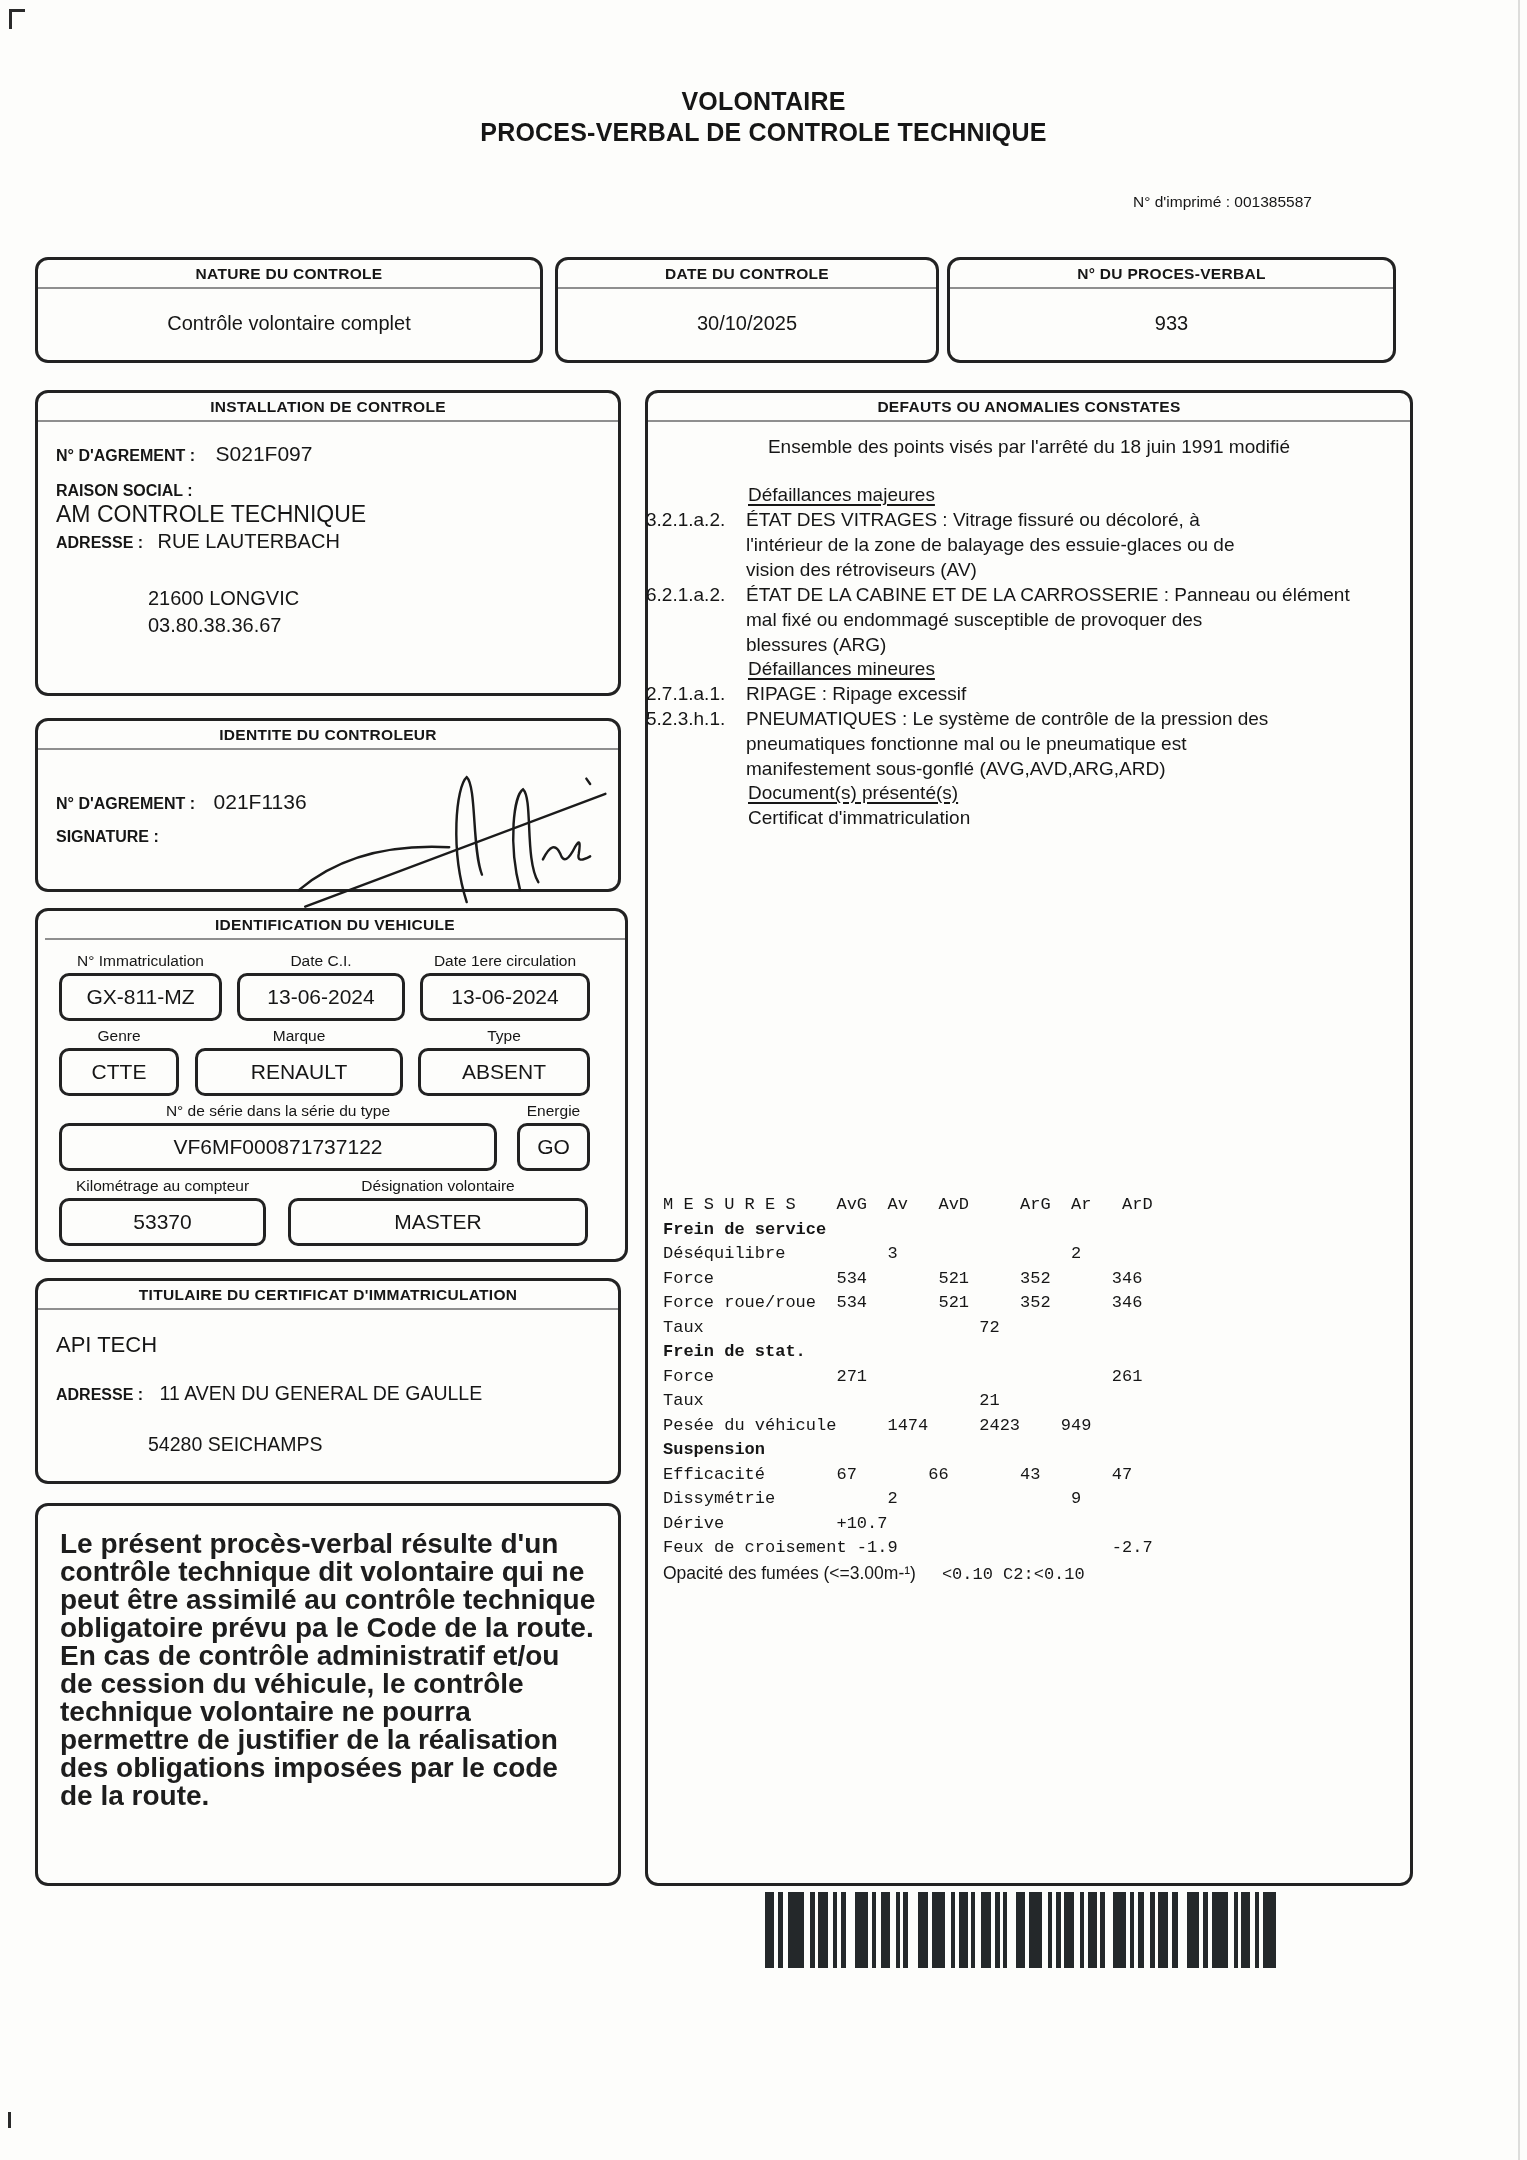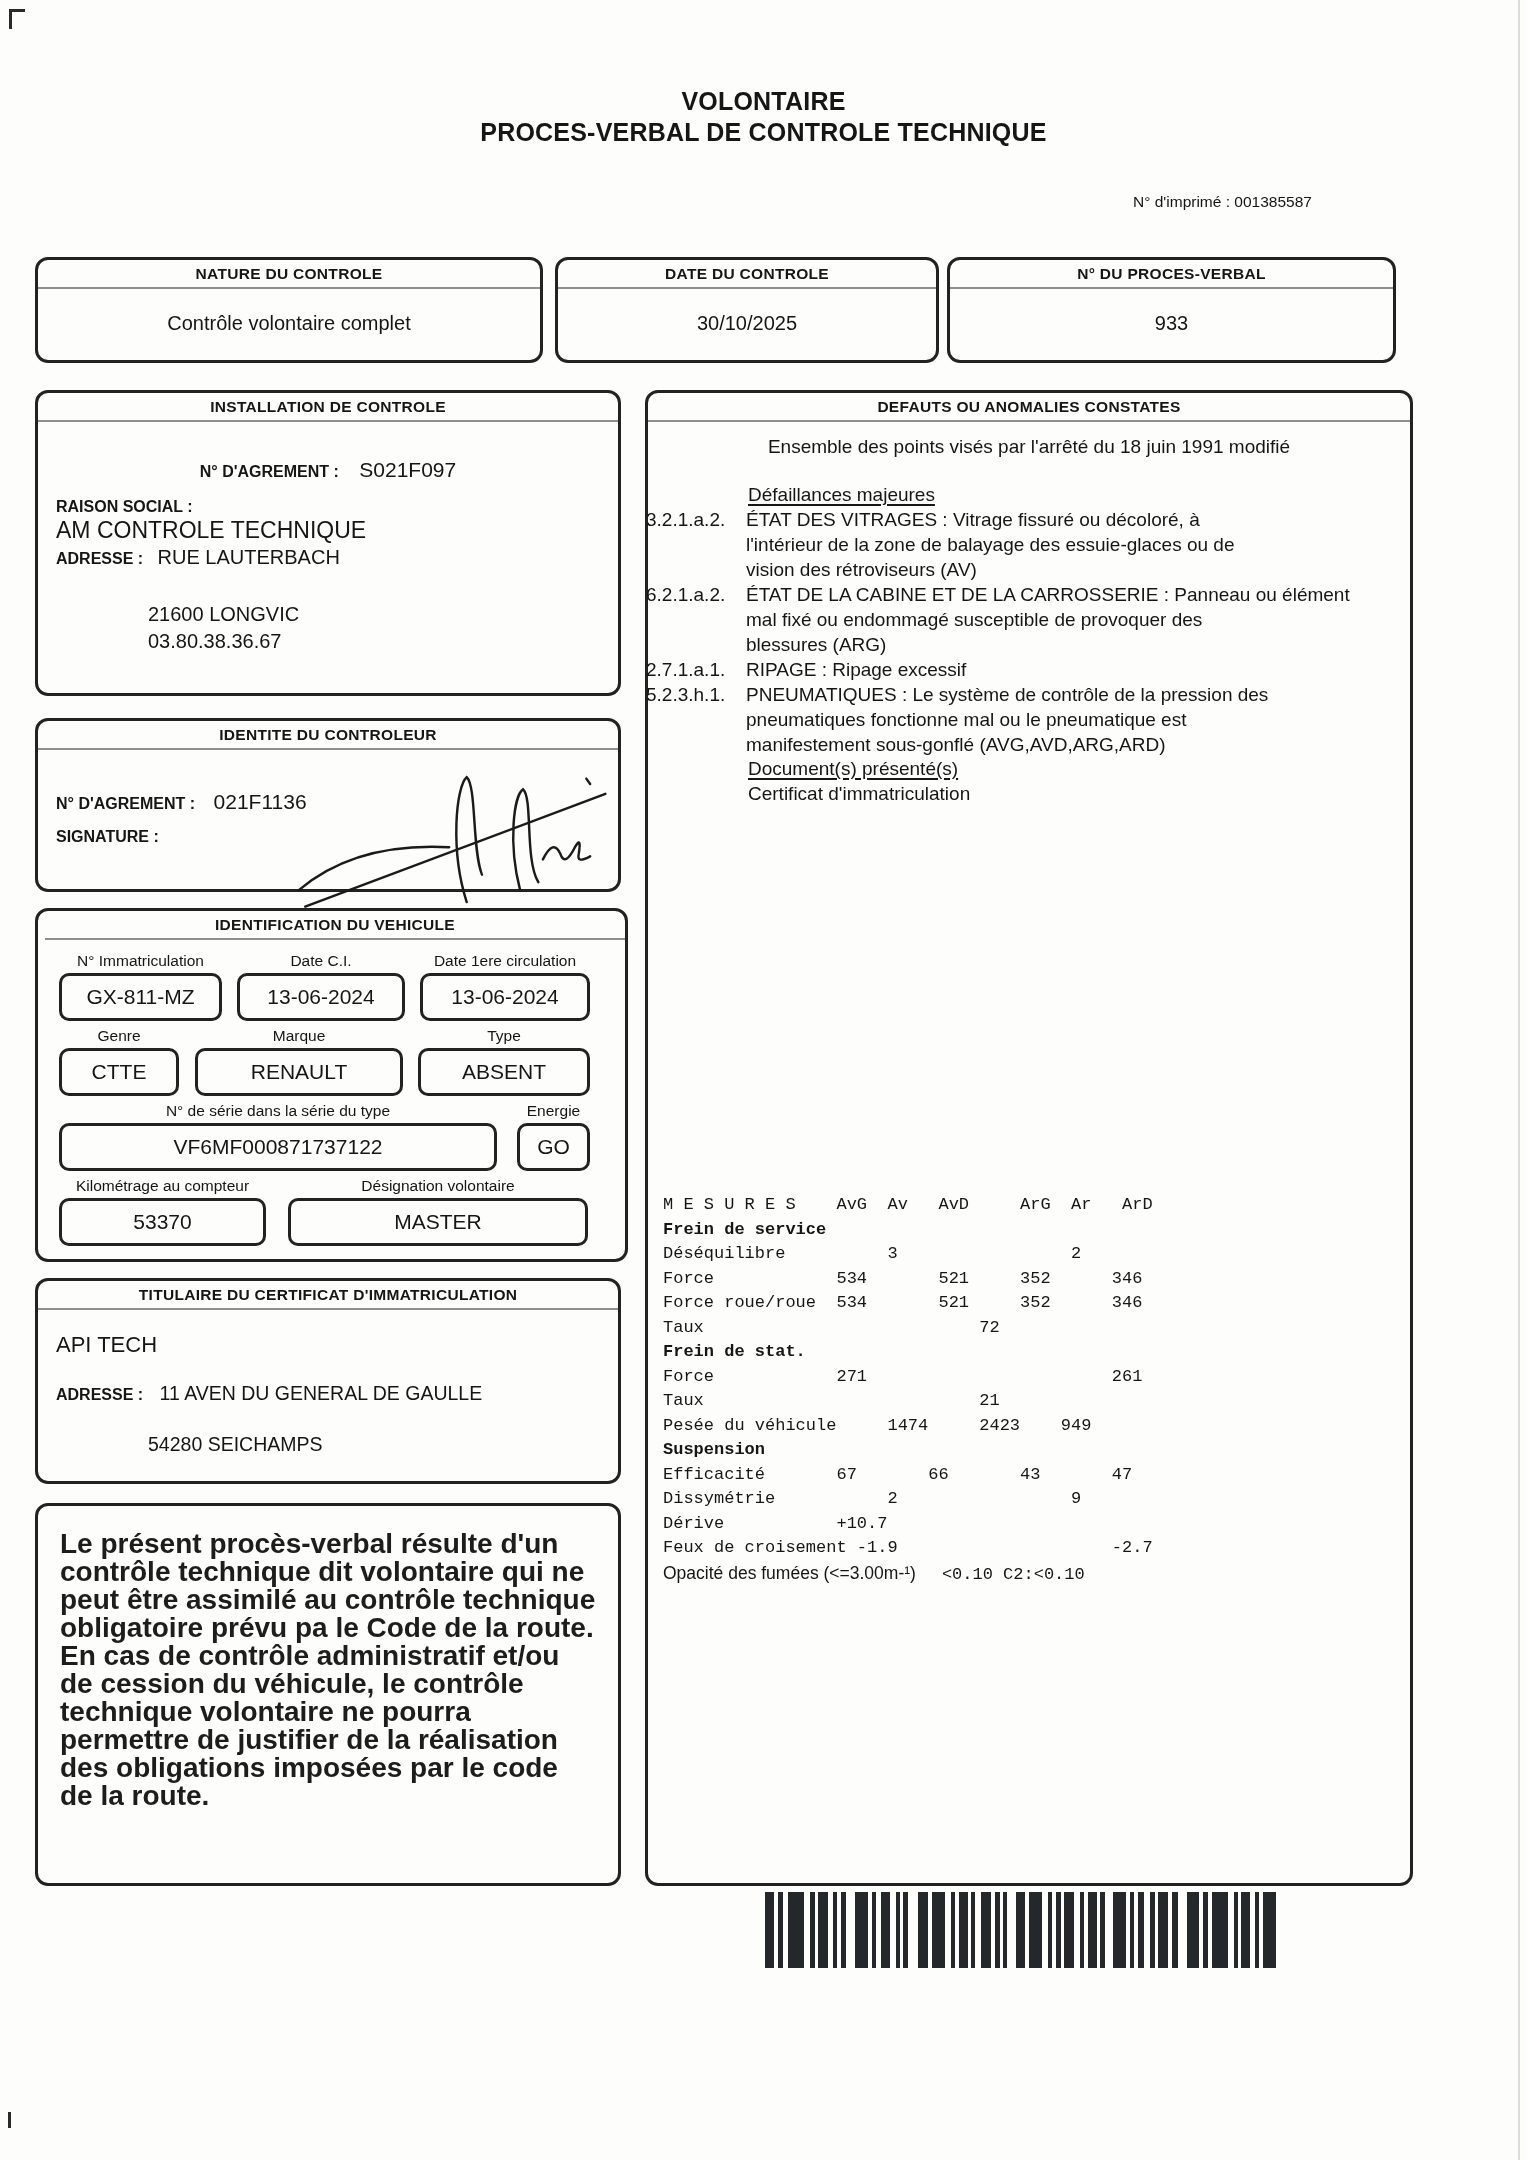--- a/index.html
+++ b/index.html
@@ -89,21 +89,21 @@
     <div class="top-value">30/10/2025</div>
   </div>
   <div class="box" style="left:947px;top:257px;width:443px;height:100px;">
     <div class="box-head">N° DU PROCES-VERBAL</div>
     <div class="top-value">933</div>
   </div>
 
   <div class="box" style="left:35px;top:390px;width:580px;height:300px;">
     <div class="box-head">INSTALLATION DE CONTROLE</div>
     <div class="pad">
-      <div class="inst-row" style="margin-top:22px;text-align:center;">
+      <div class="inst-row" style="margin-top:6px;">
         <span class="lbl">N° D'AGREMENT :</span>
         <span class="val-lg" style="margin-left:16px;">S021F097</span>
       </div>
       <div class="inst-row" style="margin-top:16px;margin-bottom:0;">
         <span class="lbl">RAISON SOCIAL :</span>
       </div>
       <div style="font-size:23px;margin-top:1px;">AM CONTROLE TECHNIQUE</div>
       <div style="margin-top:2px;">
         <span class="lbl">ADRESSE :</span>
         <span style="font-size:20px;margin-left:10px;">RUE LAUTERBACH</span>
@@ -217,20 +217,21 @@
         <span class="d-text">ÉTAT DES VITRAGES : Vitrage fissuré ou décoloré, à
 l'intérieur de la zone de balayage des essuie-glaces ou de
 vision des rétroviseurs (AV)</span>
       </div>
       <div class="ditem">
         <span class="d-code">6.2.1.a.2.</span>
         <span class="d-text">ÉTAT DE LA CABINE ET DE LA CARROSSERIE : Panneau ou élément
 mal fixé ou endommagé susceptible de provoquer des
 blessures (ARG)</span>
       </div>
+      <div class="d-title tight">Défaillances mineures</div>
       <div class="ditem">
         <span class="d-code">2.7.1.a.1.</span>
         <span class="d-text">RIPAGE : Ripage excessif</span>
       </div>
       <div class="ditem">
         <span class="d-code">5.2.3.h.1.</span>
         <span class="d-text">PNEUMATIQUES : Le système de contrôle de la pression des
 pneumatiques fonctionne mal ou le pneumatique est
 manifestement sous-gonflé (AVG,AVD,ARG,ARD)</span>
       </div>

